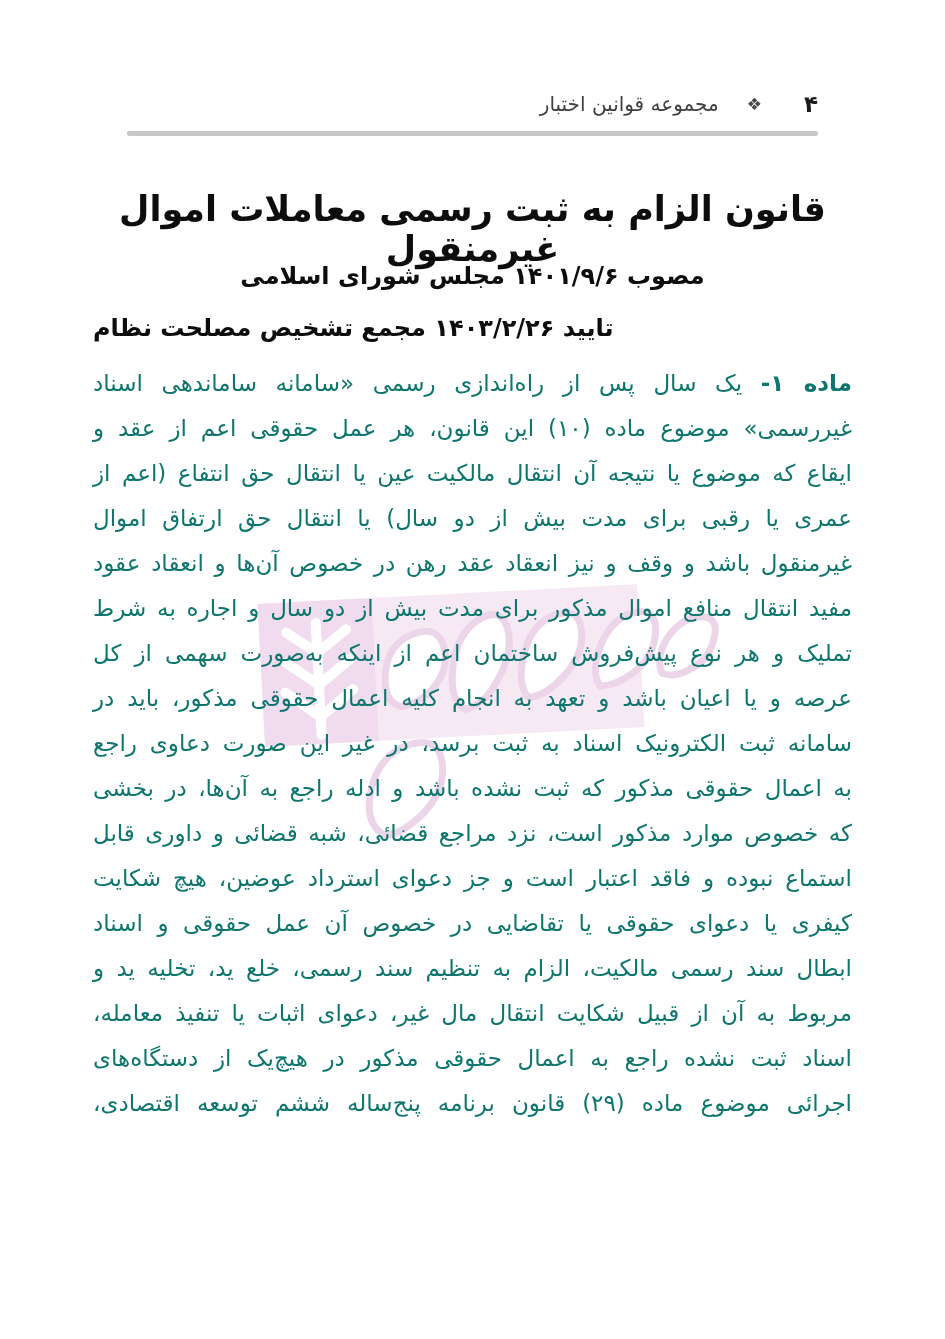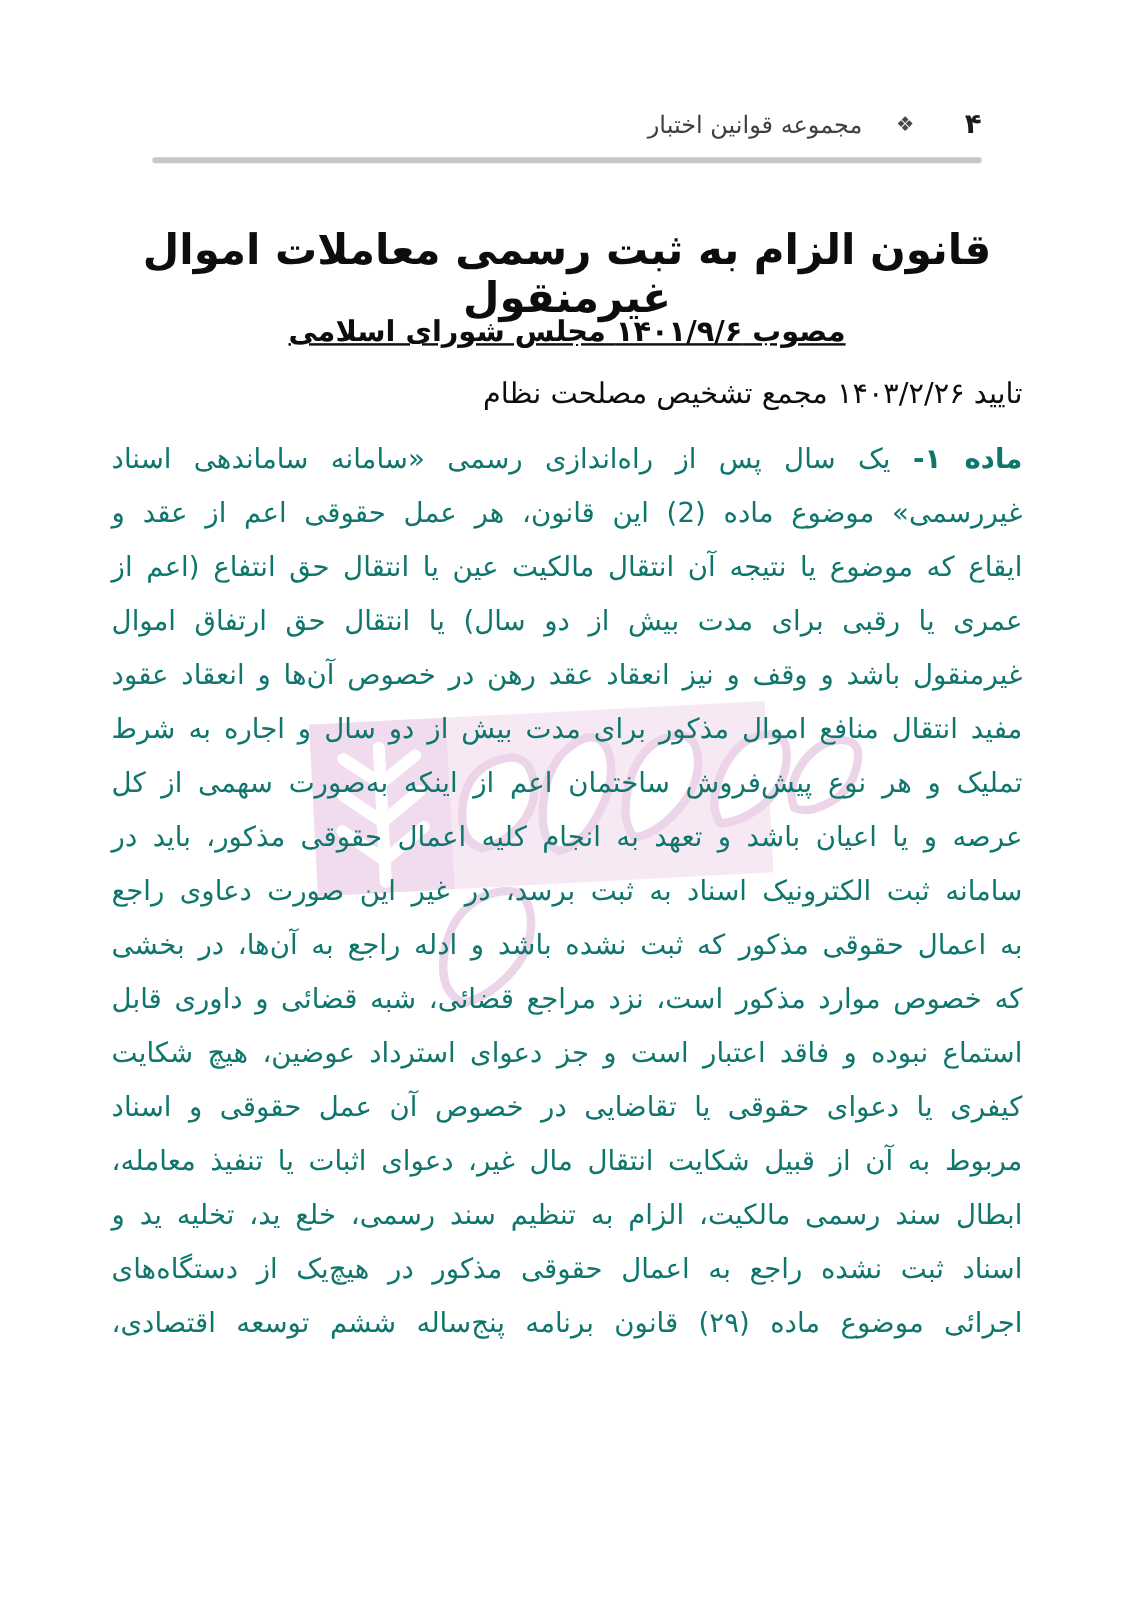--- a/index.html
+++ b/index.html
@@ -31,25 +31,25 @@
     border-radius:2px;
   }
   
   .doc-title{
     position:absolute;top:189px;right:93px;width:759px;
     text-align:center;font-size:35px;font-weight:bold;color:#0d0d0d;
     letter-spacing:-0.5px;
   }
   .doc-subtitle-1{
     position:absolute;top:262px;right:93px;width:759px;
-    text-align:center;font-size:24px;font-weight:bold;color:#0d0d0d;text-decoration:underline;
+    text-align:center;font-size:24px;font-weight:bold;color:#0d0d0d;
   }
   .doc-subtitle-2{
     position:absolute;top:314px;right:93px;width:759px;
-    text-align:right;font-size:24px;font-weight:normal;color:#0d0d0d;
+    text-align:left;font-size:24px;font-weight:bold;color:#0d0d0d;
   }
   
   .body-text{
     position:absolute;top:361px;right:93px;width:759px;
     font-size:23px;line-height:45px;color:#0f766e;
     z-index:2;
   }
   .body-line{
     text-align:justify;
     text-align-last:justify;
@@ -103,31 +103,31 @@
       </g>
     </svg>
   </div>
 
   <div class="doc-title">قانون الزام به ثبت رسمی معاملات اموال غیرمنقول</div>
   <div class="doc-subtitle-1">مصوب ۱۴۰۱/۹/۶ مجلس شورای اسلامی</div>
   <div class="doc-subtitle-2">تایید ۱۴۰۳/۲/۲۶ مجمع تشخیص مصلحت نظام</div>
 
   <div class="body-text">
       <div class="body-line"><b>ماده ۱-</b> یک سال پس از راه‌اندازی رسمی «سامانه ساماندهی اسناد</div>
-      <div class="body-line">غیررسمی» موضوع ماده (2) این قانون، هر عمل حقوقی اعم از عقد و</div>
+      <div class="body-line">غیررسمی» موضوع ماده (۱۰) این قانون، هر عمل حقوقی اعم از عقد و</div>
       <div class="body-line">ایقاع که موضوع یا نتیجه آن انتقال مالکیت عین یا انتقال حق انتفاع (اعم از</div>
       <div class="body-line">عمری یا رقبی برای مدت بیش از دو سال) یا انتقال حق ارتفاق اموال</div>
       <div class="body-line">غیرمنقول باشد و وقف و نیز انعقاد عقد رهن در خصوص آن‌ها و انعقاد عقود</div>
       <div class="body-line">مفید انتقال منافع اموال مذکور برای مدت بیش از دو سال و اجاره به شرط</div>
       <div class="body-line">تملیک و هر نوع پیش‌فروش ساختمان اعم از اینکه به‌صورت سهمی از کل</div>
       <div class="body-line">عرصه و یا اعیان باشد و تعهد به انجام کلیه اعمال حقوقی مذکور، باید در</div>
       <div class="body-line">سامانه ثبت الکترونیک اسناد به ثبت برسد، در غیر این صورت دعاوی راجع</div>
       <div class="body-line">به اعمال حقوقی مذکور که ثبت نشده باشد و ادله راجع به آن‌ها، در بخشی</div>
       <div class="body-line">که خصوص موارد مذکور است، نزد مراجع قضائی، شبه قضائی و داوری قابل</div>
       <div class="body-line">استماع نبوده و فاقد اعتبار است و جز دعوای استرداد عوضین، هیچ شکایت</div>
       <div class="body-line">کیفری یا دعوای حقوقی یا تقاضایی در خصوص آن عمل حقوقی و اسناد</div>
+      <div class="body-line">ابطال سند رسمی مالکیت، الزام به تنظیم سند رسمی، خلع ید، تخلیه ید و</div>
       <div class="body-line">مربوط به آن از قبیل شکایت انتقال مال غیر، دعوای اثبات یا تنفیذ معامله،</div>
-      <div class="body-line">ابطال سند رسمی مالکیت، الزام به تنظیم سند رسمی، خلع ید، تخلیه ید و</div>
       <div class="body-line">اسناد ثبت نشده راجع به اعمال حقوقی مذکور در هیچ‌یک از دستگاه‌های</div>
       <div class="body-line">اجرائی موضوع ماده (۲۹) قانون برنامه پنج‌ساله ششم توسعه اقتصادی،</div>
     </div>
 
 </div>
 
 </body></html>

